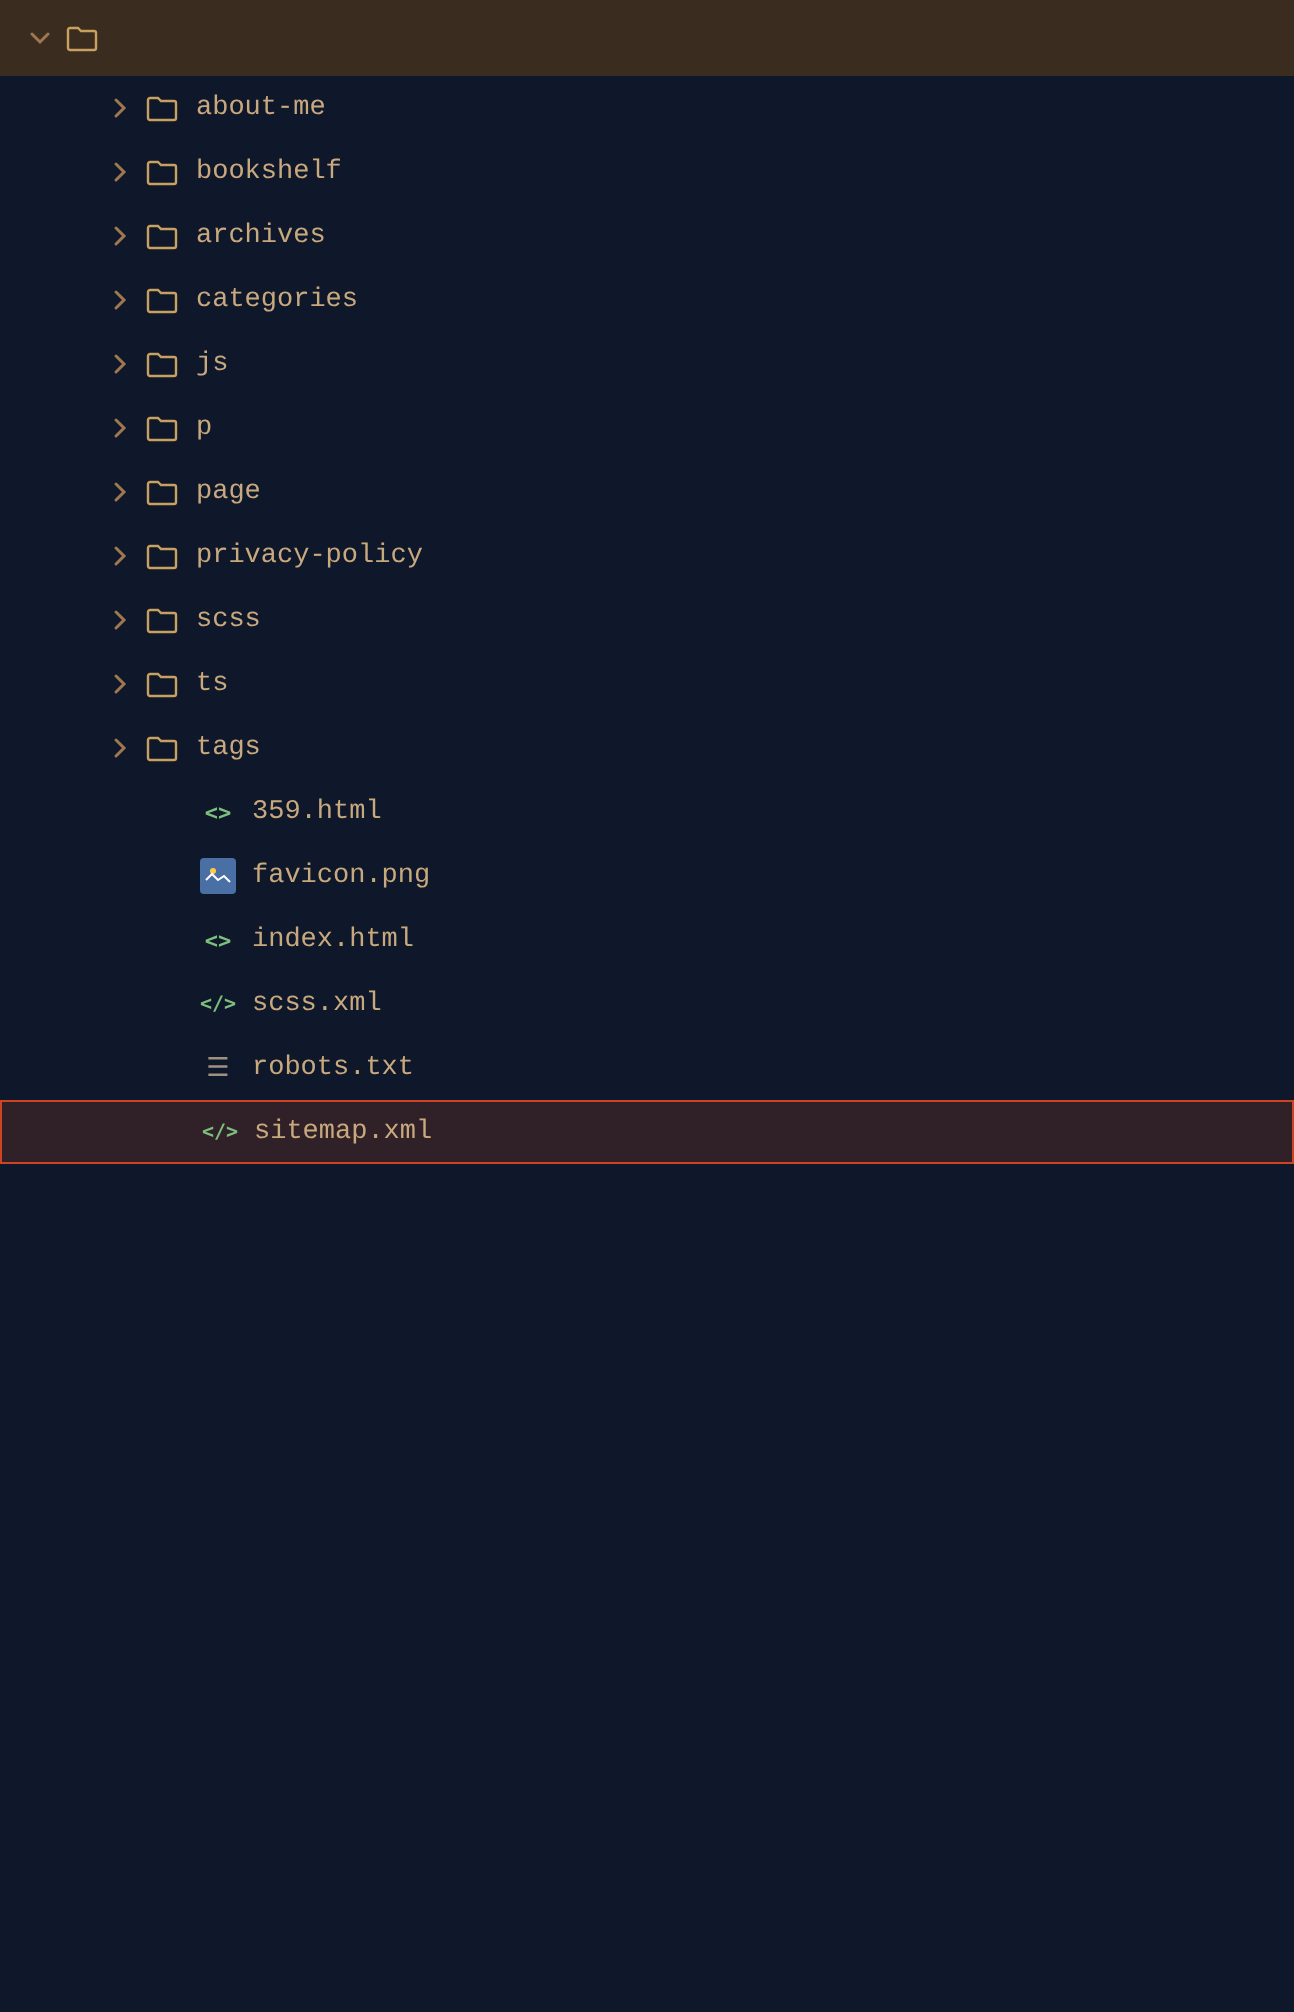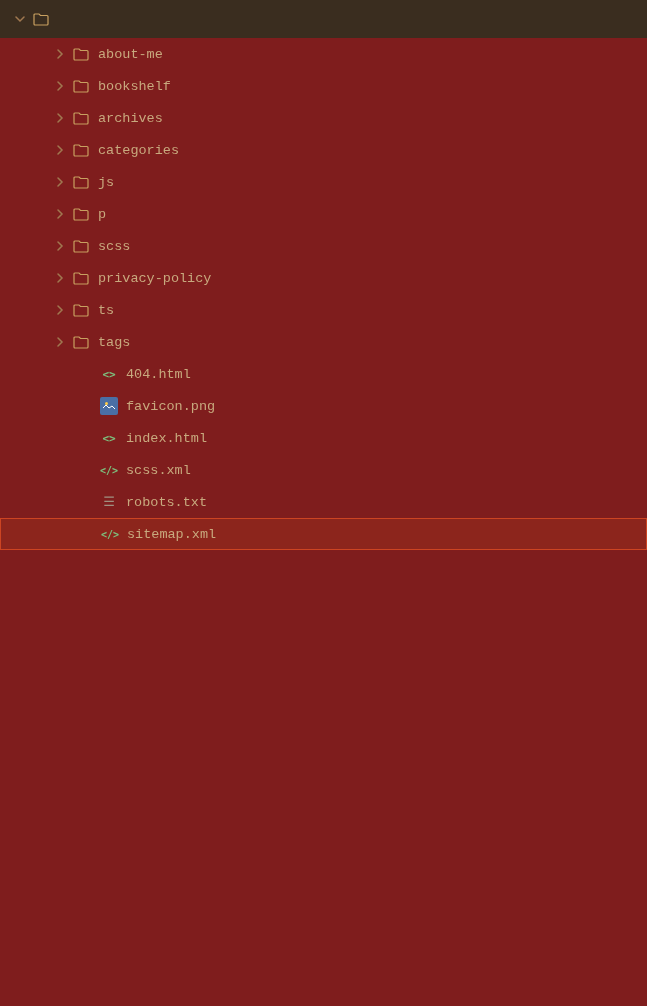--- a/index.html
+++ b/index.html
@@ -13,21 +13,21 @@
       height: 1006px;
       background-color: #2b2018;
       font-family: 'Menlo', 'Monaco', 'Courier New', monospace;
       font-size: 14px;
       overflow: hidden;
     }
 
     .file-tree {
       width: 100%;
       height: 100%;
-      background-color: #7f1d1d;
+      background-color: #0f172a;
       color: #c8a97e;
       padding-top: 0;
     }
 
     .tree-item {
       display: flex;
       align-items: center;
       padding: 5px 8px;
       cursor: pointer;
       user-select: none;
@@ -251,46 +251,59 @@
       <span class="chevron">
         <svg width="8" height="12" viewBox="0 0 8 12" fill="none">
           <path d="M2 2L6 6L2 10" stroke="#a07850" stroke-width="1.5" stroke-linecap="round"></path>
         </svg>
       </span>
       <span class="folder-icon">
         <svg class="folder-svg" viewBox="0 0 16 14" fill="none">
           <path d="M1 3C1 2.44772 1.44772 2 2 2H6L7.5 3.5H14C14.5523 3.5 15 3.94772 15 4.5V12C15 12.5523 14.5523 13 14 13H2C1.44772 13 1 12.5523 1 12V3Z" stroke="#c8a060" stroke-width="1.2" fill="none"></path>
         </svg>
       </span>
+      <span class="item-label">page</span>
+    </div>
+      <div class="tree-item child">
+      <span class="chevron">
+        <svg width="8" height="12" viewBox="0 0 8 12" fill="none">
+          <path d="M2 2L6 6L2 10" stroke="#a07850" stroke-width="1.5" stroke-linecap="round"></path>
+        </svg>
+      </span>
+      <span class="folder-icon">
+        <svg class="folder-svg" viewBox="0 0 16 14" fill="none">
+          <path d="M1 3C1 2.44772 1.44772 2 2 2H6L7.5 3.5H14C14.5523 3.5 15 3.94772 15 4.5V12C15 12.5523 14.5523 13 14 13H2C1.44772 13 1 12.5523 1 12V3Z" stroke="#c8a060" stroke-width="1.2" fill="none"></path>
+        </svg>
+      </span>
+      <span class="item-label">privacy-policy</span>
+    </div>
+      <div class="tree-item child">
+      <span class="chevron">
+        <svg width="8" height="12" viewBox="0 0 8 12" fill="none">
+          <path d="M2 2L6 6L2 10" stroke="#a07850" stroke-width="1.5" stroke-linecap="round"></path>
+        </svg>
+      </span>
+      <span class="folder-icon">
+        <svg class="folder-svg" viewBox="0 0 16 14" fill="none">
+          <path d="M1 3C1 2.44772 1.44772 2 2 2H6L7.5 3.5H14C14.5523 3.5 15 3.94772 15 4.5V12C15 12.5523 14.5523 13 14 13H2C1.44772 13 1 12.5523 1 12V3Z" stroke="#c8a060" stroke-width="1.2" fill="none"></path>
+        </svg>
+      </span>
       <span class="item-label">scss</span>
     </div>
       <div class="tree-item child">
       <span class="chevron">
         <svg width="8" height="12" viewBox="0 0 8 12" fill="none">
           <path d="M2 2L6 6L2 10" stroke="#a07850" stroke-width="1.5" stroke-linecap="round"></path>
         </svg>
       </span>
       <span class="folder-icon">
         <svg class="folder-svg" viewBox="0 0 16 14" fill="none">
           <path d="M1 3C1 2.44772 1.44772 2 2 2H6L7.5 3.5H14C14.5523 3.5 15 3.94772 15 4.5V12C15 12.5523 14.5523 13 14 13H2C1.44772 13 1 12.5523 1 12V3Z" stroke="#c8a060" stroke-width="1.2" fill="none"></path>
         </svg>
       </span>
-      <span class="item-label">privacy-policy</span>
-    </div>
-      <div class="tree-item child">
-      <span class="chevron">
-        <svg width="8" height="12" viewBox="0 0 8 12" fill="none">
-          <path d="M2 2L6 6L2 10" stroke="#a07850" stroke-width="1.5" stroke-linecap="round"></path>
-        </svg>
-      </span>
-      <span class="folder-icon">
-        <svg class="folder-svg" viewBox="0 0 16 14" fill="none">
-          <path d="M1 3C1 2.44772 1.44772 2 2 2H6L7.5 3.5H14C14.5523 3.5 15 3.94772 15 4.5V12C15 12.5523 14.5523 13 14 13H2C1.44772 13 1 12.5523 1 12V3Z" stroke="#c8a060" stroke-width="1.2" fill="none"></path>
-        </svg>
-      </span>
       <span class="item-label">ts</span>
     </div>
       <div class="tree-item child">
       <span class="chevron">
         <svg width="8" height="12" viewBox="0 0 8 12" fill="none">
           <path d="M2 2L6 6L2 10" stroke="#a07850" stroke-width="1.5" stroke-linecap="round"></path>
         </svg>
       </span>
       <span class="folder-icon">
         <svg class="folder-svg" viewBox="0 0 16 14" fill="none">
@@ -298,21 +311,21 @@
         </svg>
       </span>
       <span class="item-label">tags</span>
     </div>
     </div>
 
   <div id="file-container">
       <div class="tree-item file">
       <span class="spacer-icon"></span>
       <span class="html-icon" style="color:#7dbf7d; font-size:11px; font-weight:bold; font-family:monospace;">&lt;&gt;</span>
-      <span class="item-label">404.html</span>
+      <span class="item-label">359.html</span>
     </div>
       <div class="tree-item file">
       <span class="spacer-icon"></span>
       <span class="png-icon">
         <svg width="14" height="14" viewBox="0 0 14 14" fill="none">
           <rect x="1" y="1" width="12" height="12" rx="1" fill="#4a6fa5"></rect>
           <circle cx="4.5" cy="4.5" r="1.5" fill="#ffcc44"></circle>
           <path d="M1 9L4 6L7 9L10 7L13 10" stroke="white" stroke-width="1" fill="none"></path>
         </svg>
       </span>

